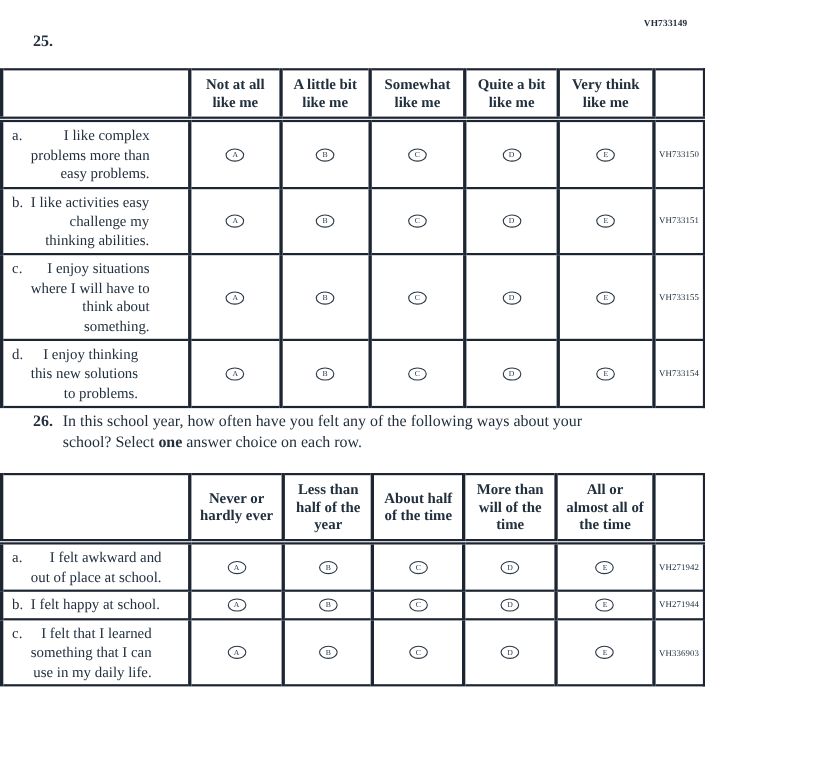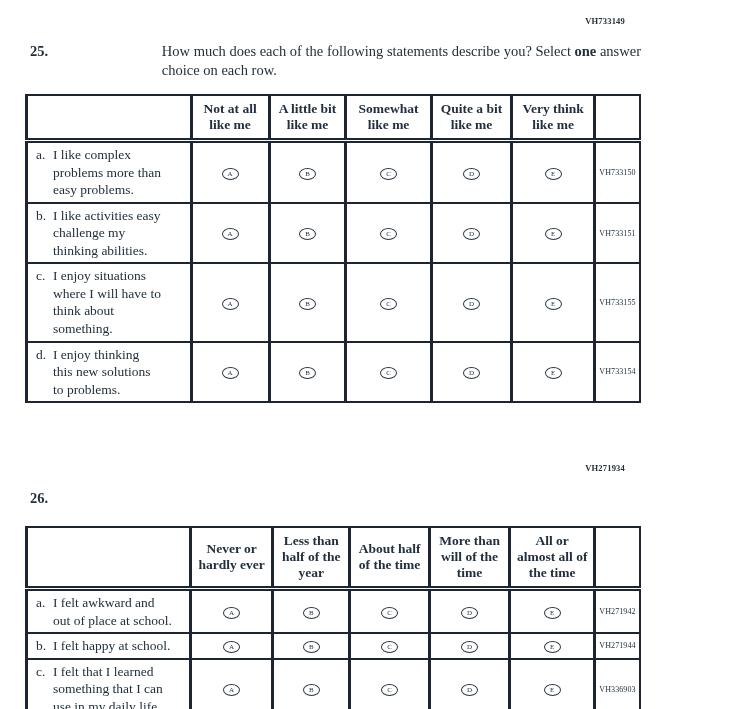--- a/index.html
+++ b/index.html
@@ -19,41 +19,39 @@
     font-size: 8.5px;
     font-weight: bold;
     letter-spacing: 0.2px;
     color: #22303e;
   }
   .code-line.first { padding-top: 16px; }
   .code-line.second { margin-top: 60px; }
   .question {
     display: flex;
     margin-left: 30px;
-    margin-top: 16px;
-    justify-content: space-between;
+    margin-top: 3px;
   }
   .q-num {
     font-weight: bold;
     font-size: 14.5px;
     width: 27px;
     flex: 0 0 27px;
     line-height: 1.32;
   }
   .q-text {
     font-size: 14.5px;
     line-height: 1.32;
     white-space: pre-line;
     max-width: 580px;
   }
   .q-text .bold-word { font-weight: bold; }
   table.grid {
     border-collapse: collapse;
     table-layout: fixed;
-    margin-left: 25px;
     margin-top: 14px;
     border: 2px solid #1c2531;
   }
   table.grid.t2 { margin-top: 18px; }
   .grid th, .grid td {
     border: 2px solid #1c2531;
     border-left-width: 3px;
     vertical-align: middle;
   }
   .grid thead th { border-bottom: 5px double #1c2531; }
@@ -73,20 +71,21 @@
   .stmt-letter {
     flex: 0 0 17px;
     margin-left: 8px;
     font-size: 13.5px;
     line-height: 1.3;
   }
   .stmt-text {
     font-size: 13.5px;
     line-height: 1.3;
     white-space: pre-line;
+    text-align: right;
   }
   .grid td.answer { text-align: center; }
   .bubble {
     display: inline-block;
     width: 17px;
     height: 12px;
     border: 1px solid #2a3744;
     border-radius: 50%;
     font-size: 7px;
     line-height: 11px;
@@ -105,22 +104,20 @@
 </style>
 </head>
 <body>
 
 <div class="page">
 
   <div class="code-line first">VH733149</div>
 
   <div class="question">
     <span class="q-num">25.</span>
-    <div class="q-text"><span>How much does each of the following statements describe you? Select </span><span class="bold-word">one</span><span> answer
-choice on each row.</span></div>
   </div>
 
   <table class="grid t1">
     <colgroup>
       <col style="width:188px">
         <col style="width:94px">
         <col style="width:91px">
         <col style="width:91px">
         <col style="width:94px">
         <col style="width:97px">
@@ -204,24 +201,25 @@
         <td class="answer"><span class="bubble">A</span></td>
         <td class="answer"><span class="bubble">B</span></td>
         <td class="answer"><span class="bubble">C</span></td>
         <td class="answer"><span class="bubble">D</span></td>
         <td class="answer"><span class="bubble">E</span></td>
         <td class="vcode">VH733154</td>
       </tr>
     </tbody>
   </table>
 
-  <div class="code-line second">VH271934</div>
 
   <div class="question">
     <span class="q-num">26.</span>
+    <div class="q-text"><span>In this school year, how often have you felt any of the following ways about your
+school? Select </span><span class="bold-word">one</span><span> answer choice on each row.</span></div>
   </div>
 
   <table class="grid t2">
     <colgroup>
       <col style="width:188px">
         <col style="width:94px">
         <col style="width:91px">
         <col style="width:91px">
         <col style="width:94px">
         <col style="width:97px">

